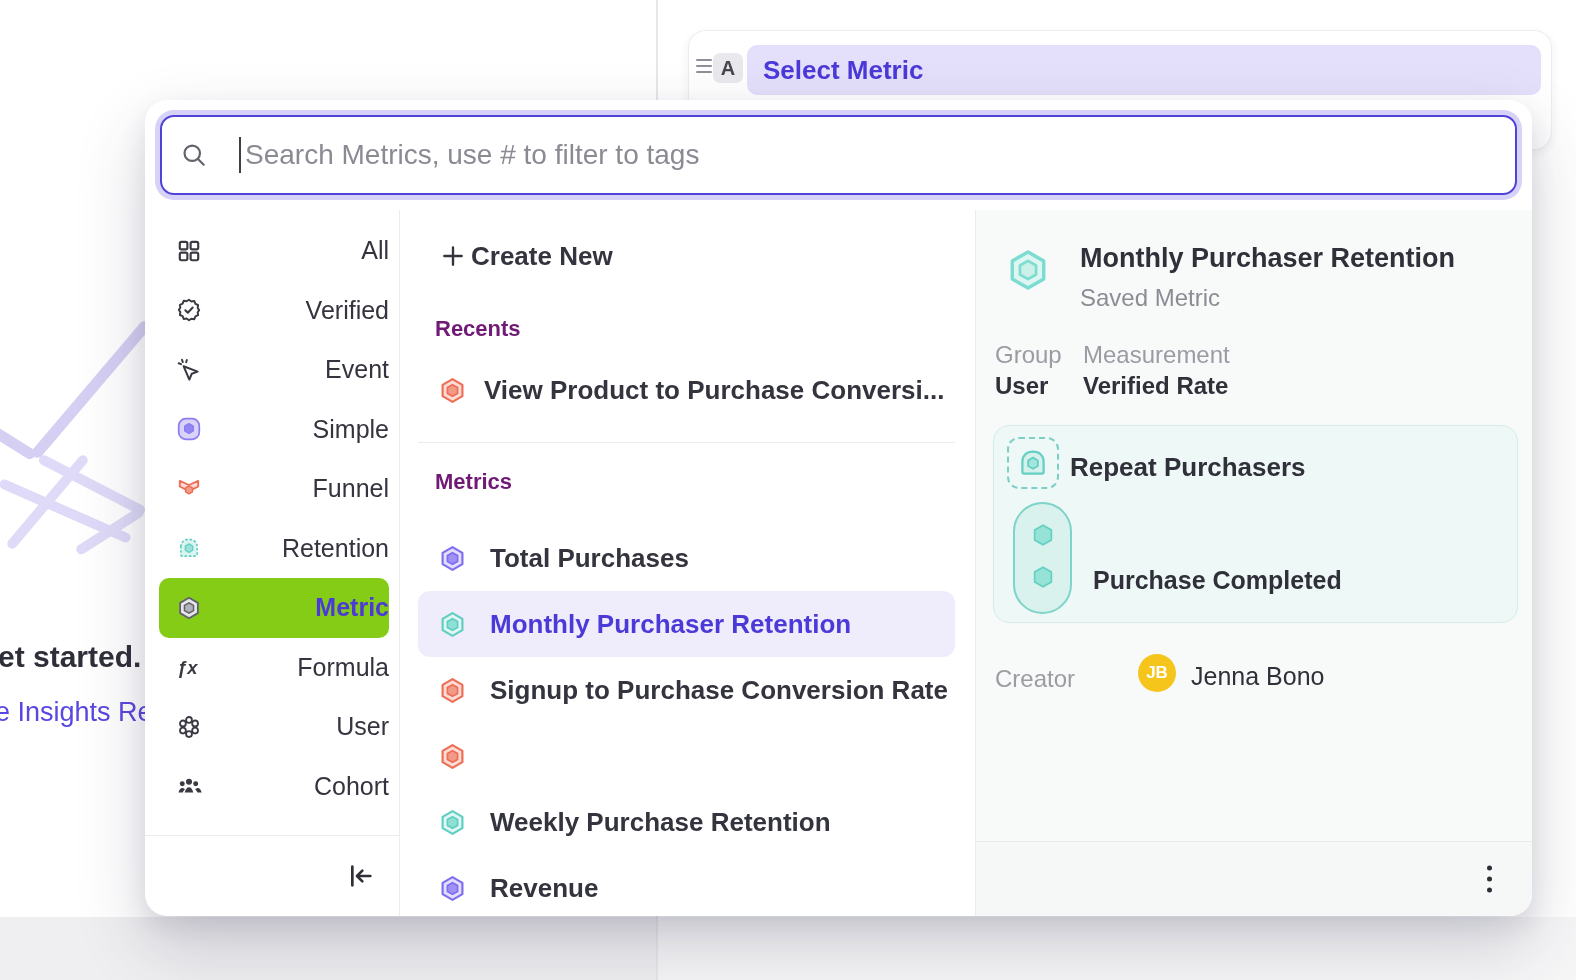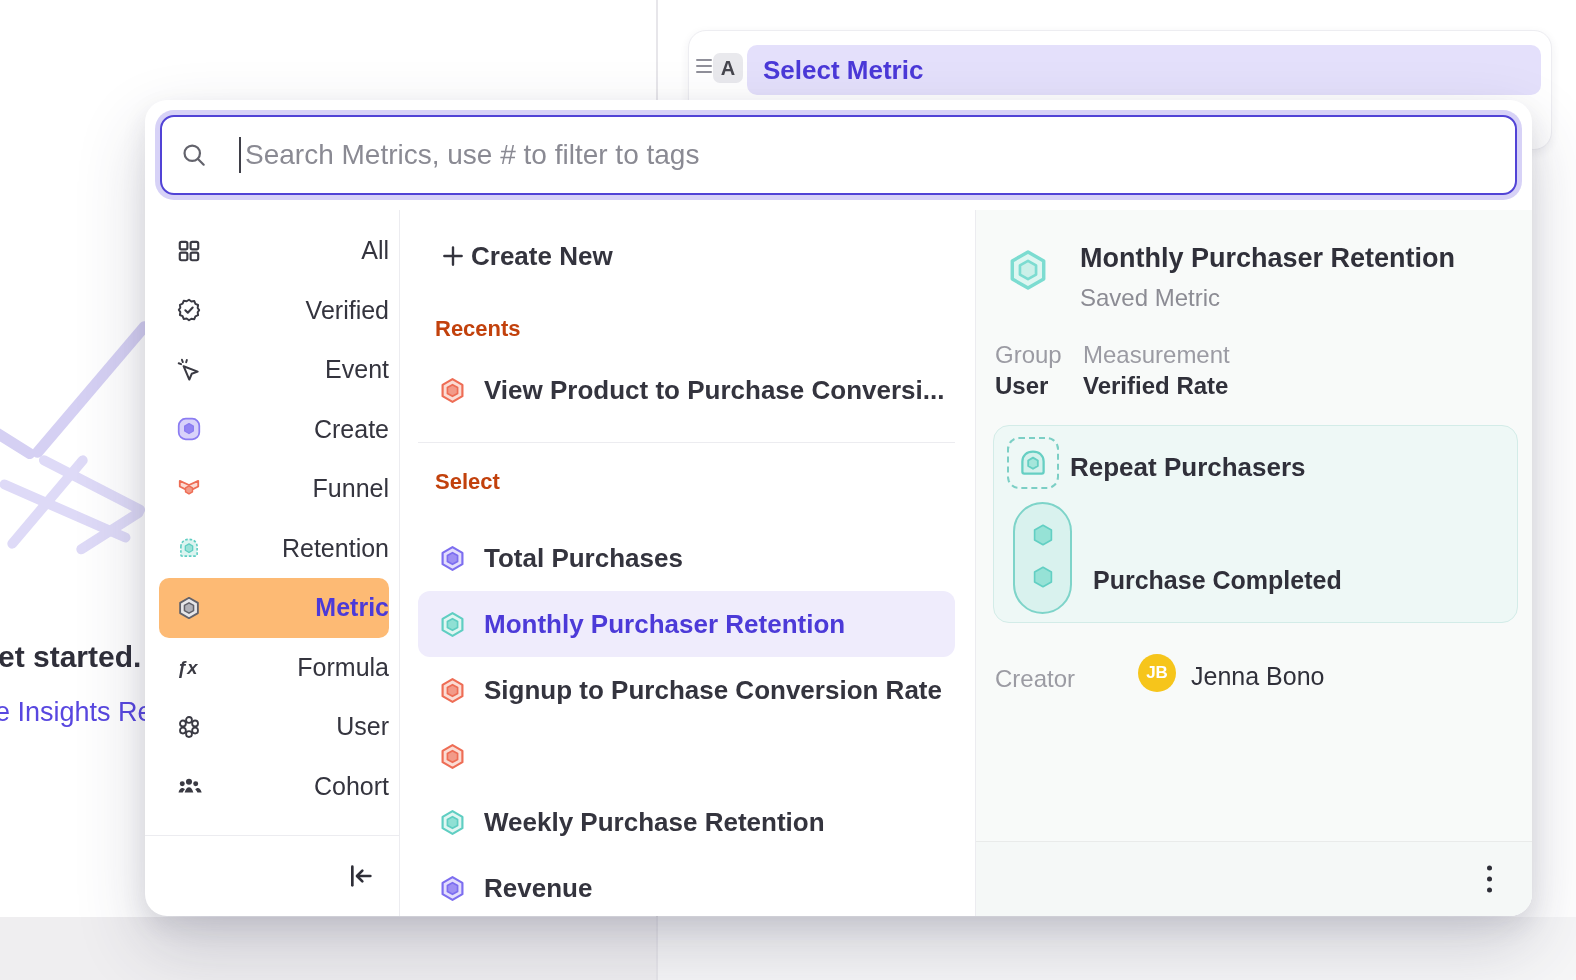--- a/index.html
+++ b/index.html
@@ -34,36 +34,36 @@
   .caret{width:2px;height:36px;background:#3f3f48;margin-left:31px;flex:0 0 2px;}
   .search-input{flex:1;border:none;outline:none;background:transparent;font-size:28px;color:#3a3a43;padding-left:4px;}
   .search-input::placeholder{color:#8a8a93;}
 
   .cols{position:absolute;left:0;right:0;top:110px;bottom:0;display:flex;border-radius:0 0 22px 22px;overflow:hidden;}
 
   
   .side{width:255px;border-right:1px solid #ececf0;position:relative;padding-top:11px;}
   .side-item{height:59.5px;margin:0 10px 0 14px;padding-left:17px;display:flex;align-items:center;gap:19px;
              border-radius:10px;font-size:25px;font-weight:500;color:#34343e;cursor:pointer;justify-content:space-between;}
-  .side-item.selected{background:#fdba74;color:#4c3ad8;font-weight:600;gap:22px;}
+  .side-item.selected{background:#84cc16;color:#4c3ad8;font-weight:600;gap:22px;}
   .side-item svg{flex:0 0 26px;}
   .side-divider{position:absolute;left:0;right:0;bottom:80px;height:1px;background:#ececf0;}
   .collapse-btn{position:absolute;right:22px;bottom:24px;width:32px;height:32px;cursor:pointer;}
 
   
   .mid{width:576px;border-right:1px solid #ececf0;position:relative;overflow:hidden;}
   .create-row{margin:26px 20px 0 18px;height:40px;padding-left:22px;display:flex;align-items:center;gap:5px;
               font-size:26px;font-weight:600;color:#34343e;cursor:pointer;}
-  .sec-label{margin:40px 20px 0 18px;padding-left:17px;font-size:22px;font-weight:600;color:#c2410c;}
+  .sec-label{margin:40px 20px 0 18px;padding-left:17px;font-size:22px;font-weight:600;color:#701a75;}
   .sec-label.metrics{margin-top:26px;}
   .recent-row{margin:22px 20px 0 18px;height:52px;padding-left:20px;display:flex;align-items:center;gap:17px;
               font-size:26px;font-weight:600;color:#34343e;cursor:pointer;}
   .m-divider{margin:26px 20px 0 18px;height:1px;background:#ececf0;}
   .m-list{margin-top:30px;}
-  .m-row{height:66px;margin:0 20px 0 18px;padding-left:20px;display:flex;align-items:center;gap:17px;
+  .m-row{height:66px;margin:0 20px 0 18px;padding-left:20px;display:flex;align-items:center;gap:23px;
          font-size:26px;font-weight:600;color:#34343e;border-radius:12px;cursor:pointer;white-space:nowrap;}
   .m-row.selected{background:#efecfc;color:#4c3ad8;}
   .m-row svg,.recent-row svg{flex:0 0 29px;}
 
   
   svg.hex .outer{stroke-width:1.8;stroke-linejoin:round;}
   svg.hex .inner{stroke-width:1.4;stroke-linejoin:round;}
   .hex-purple .outer{fill:#e3defc;stroke:#7d6ef0;} .hex-purple .inner{fill:#9e90f4;stroke:#7d6ef0;}
   .hex-teal .outer{fill:#e0f6f2;stroke:#5fcec2;} .hex-teal .inner{fill:#8fe0d4;stroke:#5fcec2;}
   .hex-coral .outer{fill:#fbdcd4;stroke:#ee6d55;} .hex-coral .inner{fill:#f29a88;stroke:#ee6d55;}
@@ -170,21 +170,21 @@
               </g>
             </svg>
           <span>Event</span>
         </div>
 
         <div class="side-item">
           <svg width="26" height="26" viewBox="0 0 24 24">
               <rect x="2.5" y="2.5" width="19" height="19" rx="6.5" fill="#d9d3fa" stroke="#8b7cf2" stroke-width="1.6"></rect>
               <path d="M12 7l4 2.3v4.6L12 16.2 8 13.9V9.3z" fill="#9385f3" stroke="#8b7cf2" stroke-width="1.2" stroke-linejoin="round"></path>
             </svg>
-          <span>Create</span>
+          <span>Simple</span>
         </div>
 
         <div class="side-item">
           <svg width="26" height="26" viewBox="0 0 24 24">
               <path d="M3.5 4.5l8.5 3.8 8.5-3.8v5.2L12 14 3.5 9.7z" fill="#fbdcd4" stroke="#ee6d55" stroke-width="1.7" stroke-linejoin="round"></path>
               <path d="M12 9.2l3.2 1.85v3.7L12 16.6l-3.2-1.85v-3.7z" fill="#f29a88" stroke="#ee6d55" stroke-width="1.3" stroke-linejoin="round"></path>
             </svg>
           <span>Funnel</span>
         </div>
 
@@ -257,21 +257,21 @@
         <div class="recent-row">
           <svg class="hex hex-coral" width="29" height="29" viewBox="0 0 24 24">
               <path class="outer" d="M12 2.6l8.2 4.7v9.4L12 21.4l-8.2-4.7V7.3z"></path>
               <path class="inner" d="M12 7.2l4.2 2.4v4.8L12 16.8l-4.2-2.4V9.6z"></path>
             </svg>
           <span>View Product to Purchase Conversi...</span>
         </div>
 
         <div class="m-divider"></div>
 
-        <div class="sec-label metrics">Select</div>
+        <div class="sec-label metrics">Metrics</div>
 
         <div class="m-list">
           <div class="m-row">
             <svg class="hex hex-purple" width="29" height="29" viewBox="0 0 24 24">
                 <path class="outer" d="M12 2.6l8.2 4.7v9.4L12 21.4l-8.2-4.7V7.3z"></path>
                 <path class="inner" d="M12 7.2l4.2 2.4v4.8L12 16.8l-4.2-2.4V9.6z"></path>
               </svg>
             <span>Total Purchases</span>
           </div>
           <div class="m-row selected">

